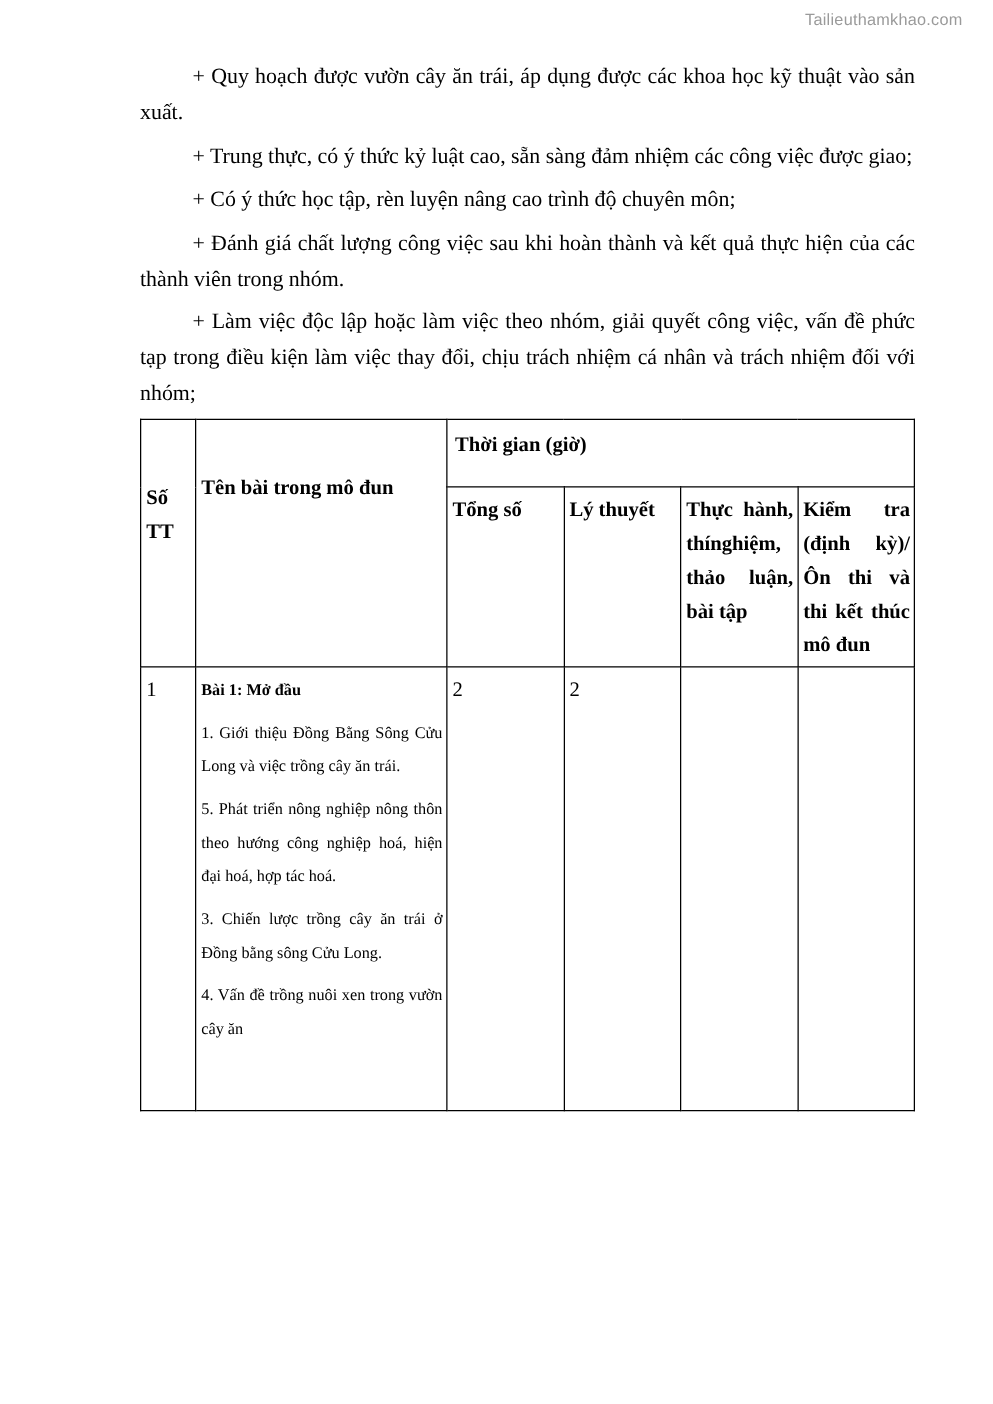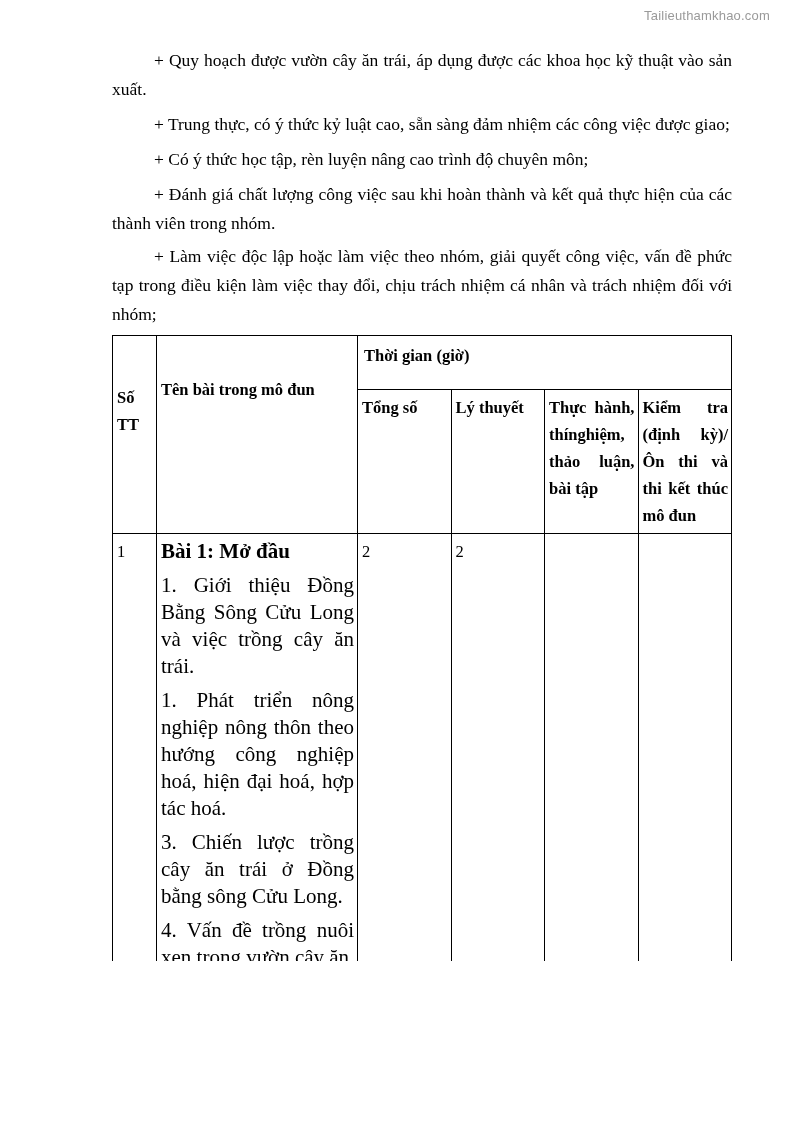--- a/index.html
+++ b/index.html
@@ -89,21 +89,21 @@
 
   td.vmid { vertical-align: middle; }
 
   .time-head {
     font-weight: bold;
     font-size: 16.5px;
     line-height: 26px;
     padding: 7px 4px 20px 6px;
   }
   .body-cell {
-    font-size: 21px;
+    font-size: 13px;
     line-height: 27px;
   }
   .body-cell p {
     margin: 0 0 7px 0;
     text-align: justify;
     text-justify: inter-word;
     text-align-last: left;
   }
   .body-cell p:last-child { margin-bottom: 0; }
   .body-cell .bold { font-weight: bold; }
@@ -169,21 +169,21 @@
         </tr>
 
         <tr class="row-tall">
           <td class="col-stt vmid">
             <div class="num-cell">1</div>
           </td>
           <td class="col-name">
             <div class="cell-pad body-cell">
               <p class="bold">Bài 1: Mở đầu</p>
               <p>1. Giới thiệu Đồng Bằng Sông Cửu Long và việc trồng cây ăn trái.</p>
-              <p>1. Phát triển nông nghiệp nông thôn theo hướng công nghiệp hoá, hiện đại hoá, hợp tác hoá.</p>
+              <p>5. Phát triển nông nghiệp nông thôn theo hướng công nghiệp hoá, hiện đại hoá, hợp tác hoá.</p>
               <p>3. Chiến lược trồng cây ăn trái ở Đồng bằng sông Cửu Long.</p>
               <p>4. Vấn đề trồng nuôi xen trong vườn cây ăn</p>
             </div>
           </td>
           <td class="col-tong vmid">
             <div class="num-cell">2</div>
           </td>
           <td class="col-ly vmid">
             <div class="num-cell">2</div>
           </td>

